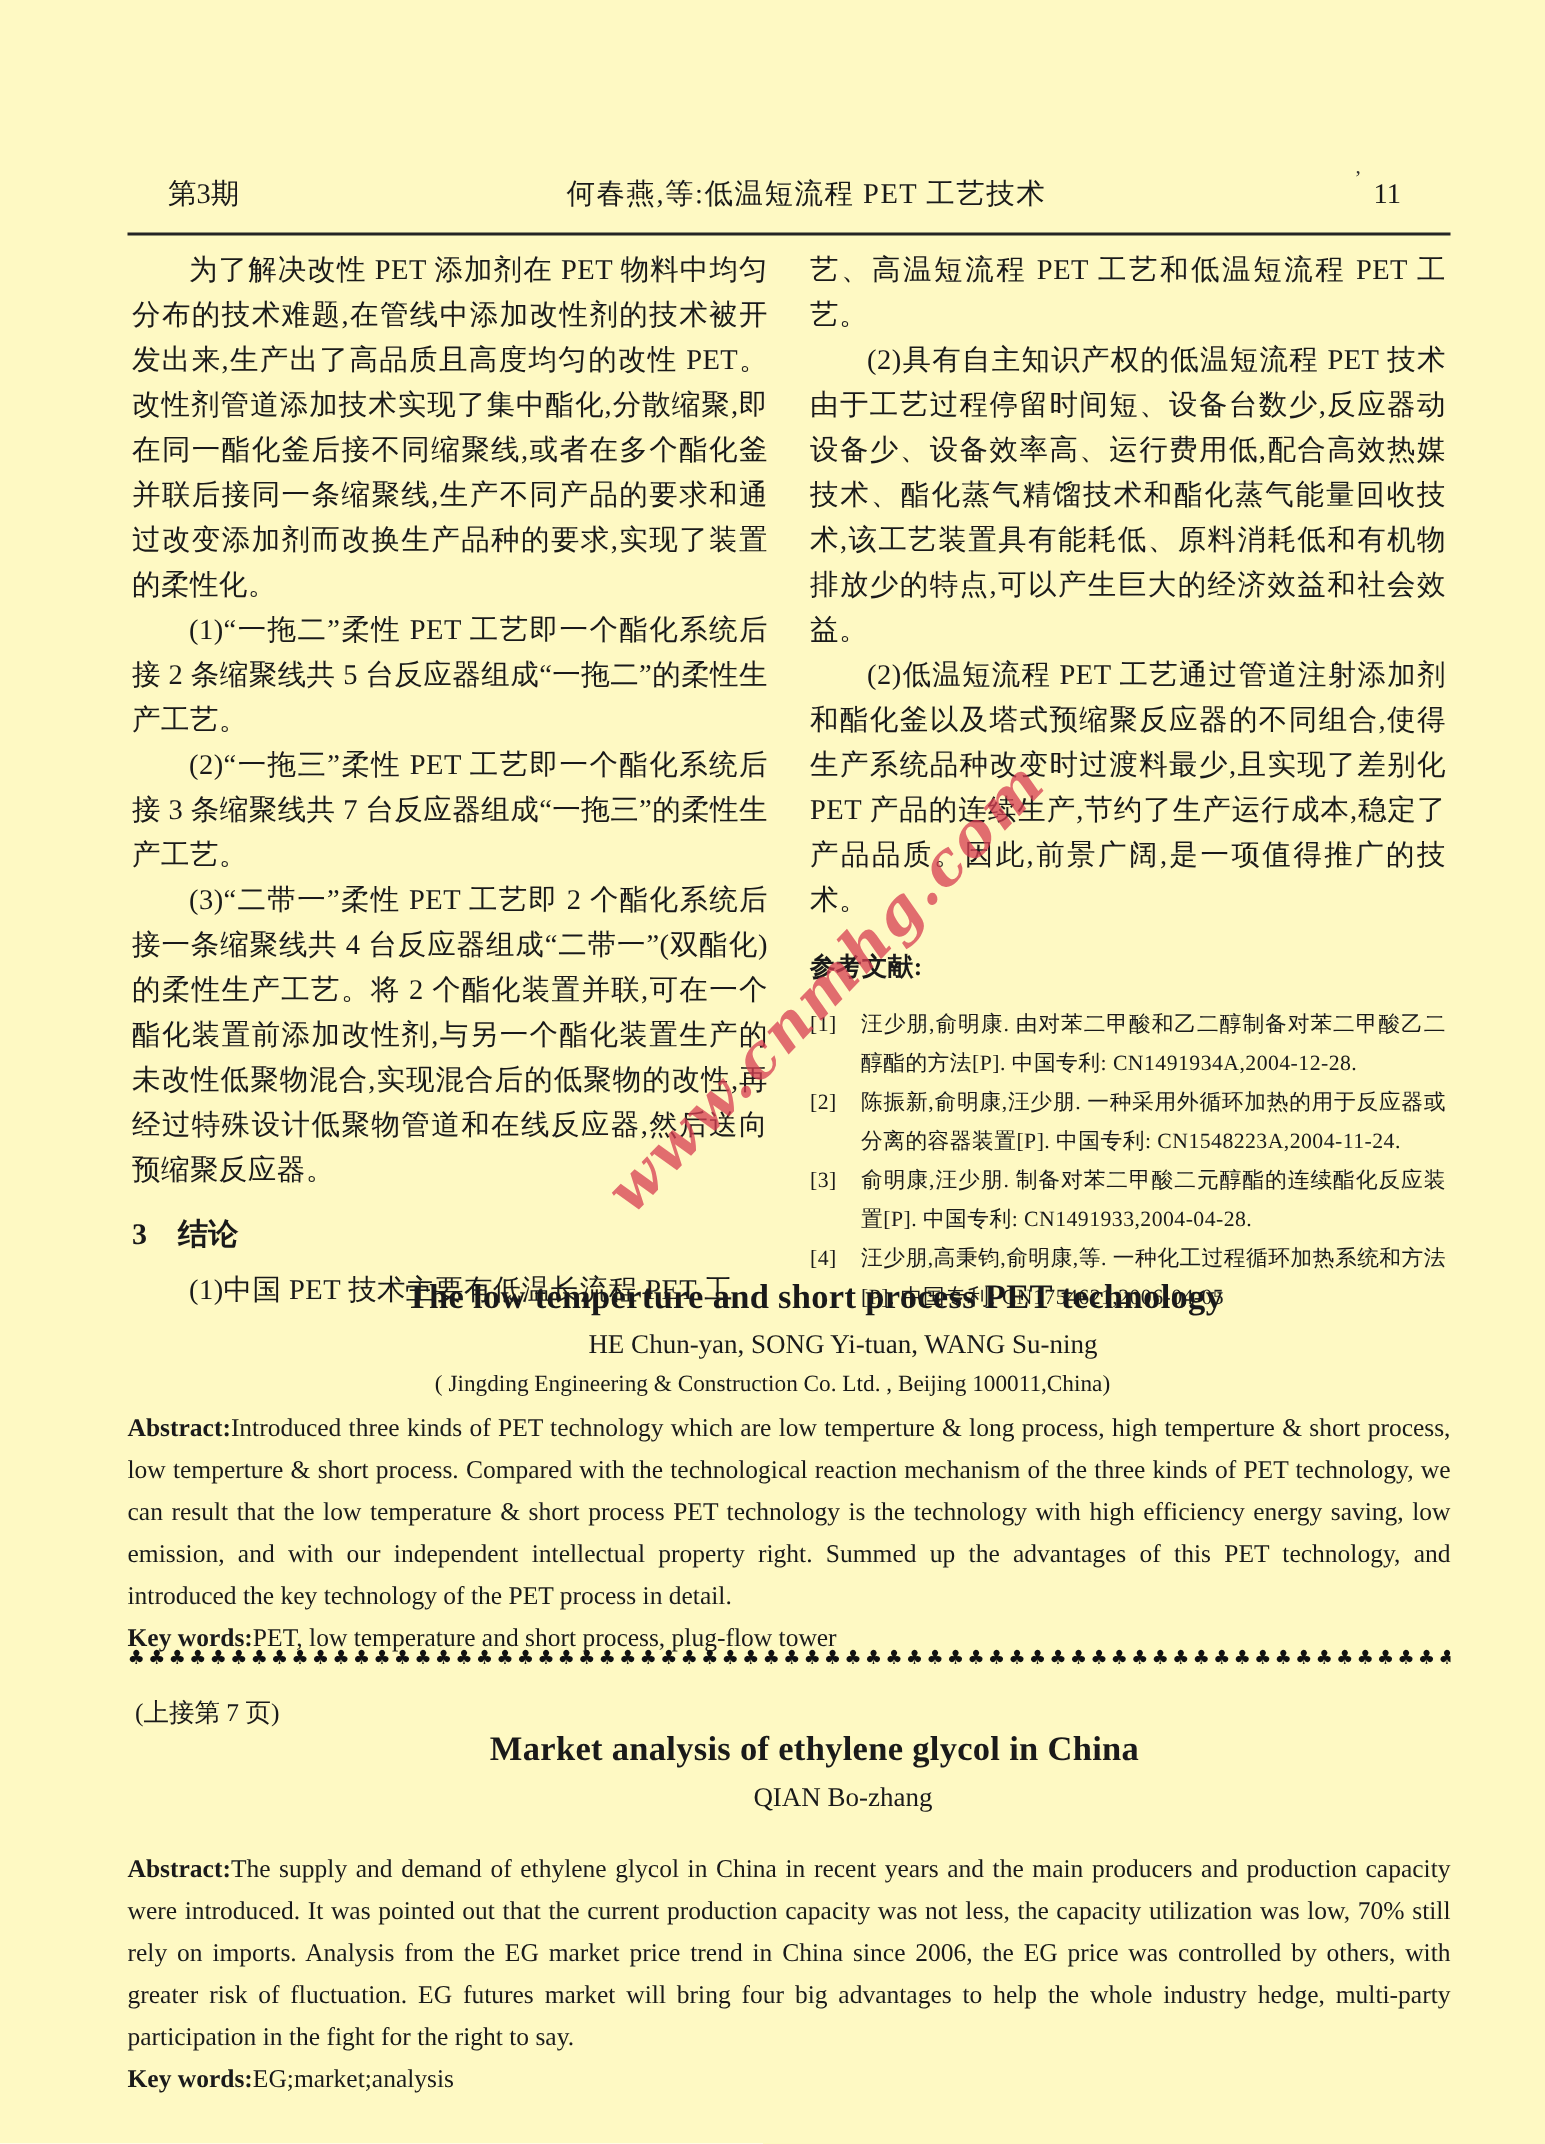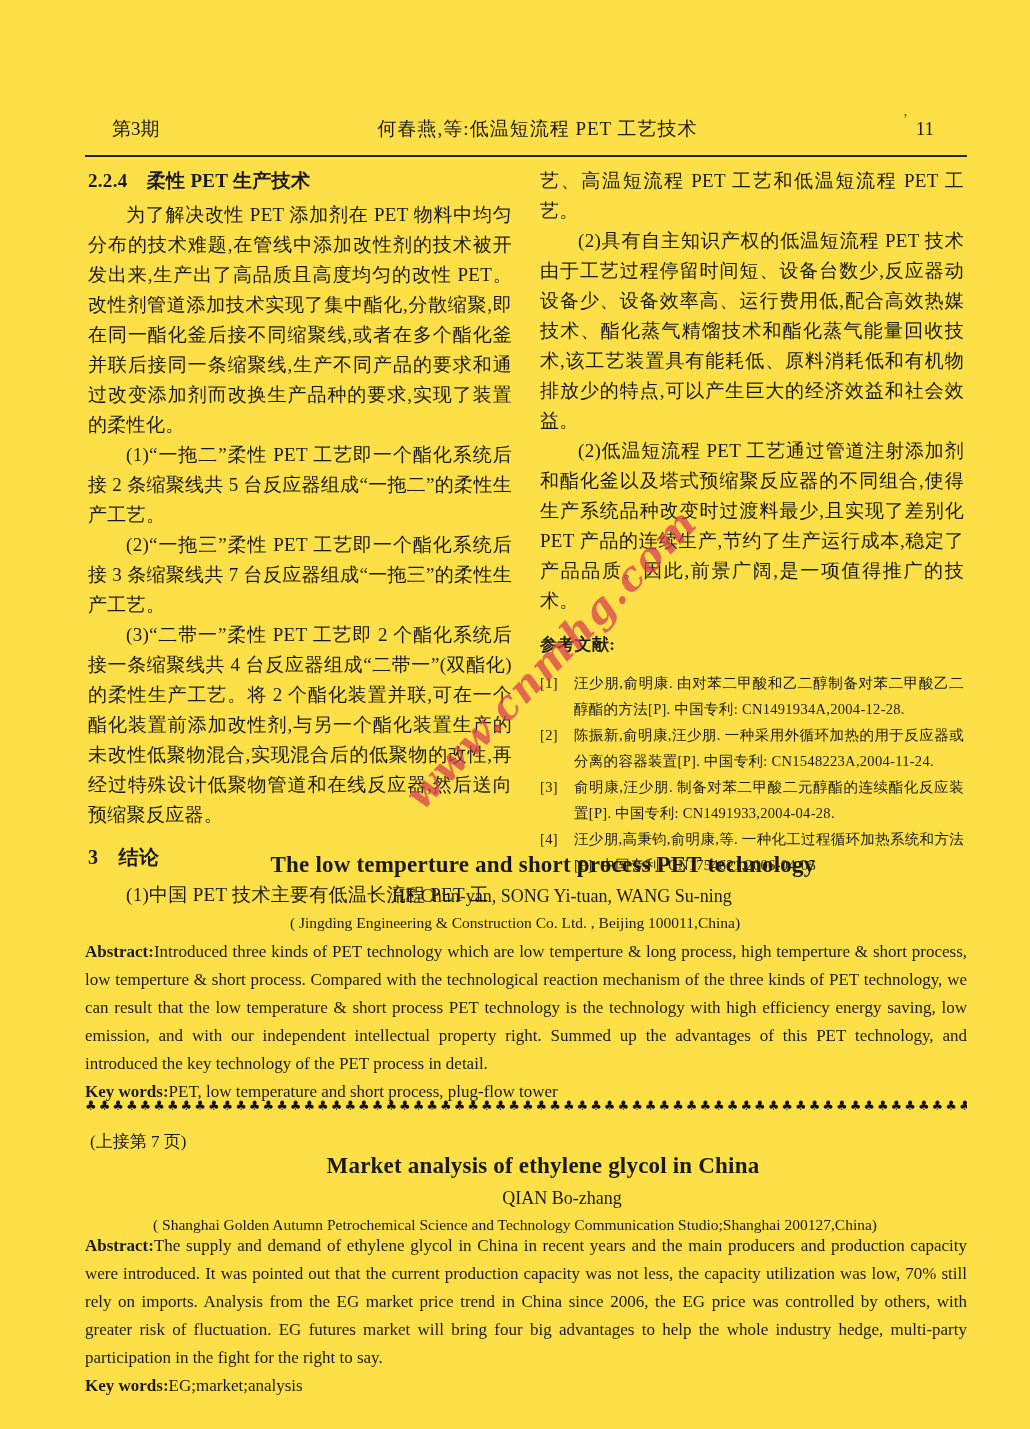--- a/index.html
+++ b/index.html
@@ -1,20 +1,20 @@
 <!DOCTYPE html>
 <html><head>
 <meta charset="utf-8">
 <style>
   html, body { margin: 0; padding: 0; background: #ffffff; }
   .page {
     position: relative;
     width: 1030px;
     height: 1429px;
-    background: #fde047;
+    background: #fef9c3;
     color: #1a1a1a;
     font-family: "Liberation Serif", "DejaVu Serif", serif;
     overflow: hidden;
   }
   
   .header {
     position: absolute;
     left: 112px;
     top: 116px;
     width: 822px;
@@ -138,21 +138,20 @@
 
   <div class="header">
     <span>第3期</span>
     <span class="running-title">何春燕,等:低温短流程 PET 工艺技术</span>
     <span>11</span>
   </div>
   <div class="header-rule"></div>
   <span class="speck">’</span>
 
   <div class="col col-left">
-    <h3 class="sec-heading">2.2.4　柔性 PET 生产技术</h3>
     <p class="indent">为了解决改性 PET 添加剂在 PET 物料中均匀分布的技术难题,在管线中添加改性剂的技术被开发出来,生产出了高品质且高度均匀的改性 PET。改性剂管道添加技术实现了集中酯化,分散缩聚,即在同一酯化釜后接不同缩聚线,或者在多个酯化釜并联后接同一条缩聚线,生产不同产品的要求和通过改变添加剂而改换生产品种的要求,实现了装置的柔性化。</p>
     <p class="indent">(1)“一拖二”柔性 PET 工艺即一个酯化系统后接 2 条缩聚线共 5 台反应器组成“一拖二”的柔性生产工艺。</p>
     <p class="indent">(2)“一拖三”柔性 PET 工艺即一个酯化系统后接 3 条缩聚线共 7 台反应器组成“一拖三”的柔性生产工艺。</p>
     <p class="indent">(3)“二带一”柔性 PET 工艺即 2 个酯化系统后接一条缩聚线共 4 台反应器组成“二带一”(双酯化)的柔性生产工艺。将 2 个酯化装置并联,可在一个酯化装置前添加改性剂,与另一个酯化装置生产的未改性低聚物混合,实现混合后的低聚物的改性,再经过特殊设计低聚物管道和在线反应器,然后送向预缩聚反应器。</p>
     <h2 class="concl-heading">3　结论</h2>
     <p class="indent">(1)中国 PET 技术主要有低温长流程 PET 工</p>
   </div>
 
   <div class="col col-right">
     <p>艺、高温短流程 PET 工艺和低温短流程 PET 工艺。</p>
@@ -185,21 +184,20 @@
     <p><span class="bold-label">Abstract:</span><span>Introduced three kinds of PET technology which are low temperture &amp; long process, high temperture &amp; short process, low temperture &amp; short process. Compared with the technological reaction mechanism of the three kinds of PET technology, we can result that the low temperature &amp; short process PET technology is the technology with high efficiency energy saving, low emission, and with our independent intellectual property right. Summed up the advantages of this PET technology, and introduced the key technology of the PET process in detail.</span></p>
     <p><span class="bold-label">Key words:</span><span>PET, low temperature and short process, plug-flow tower</span></p>
   </div>
 
   <div class="divider">♣♣♣♣♣♣♣♣♣♣♣♣♣♣♣♣♣♣♣♣♣♣♣♣♣♣♣♣♣♣♣♣♣♣♣♣♣♣♣♣♣♣♣♣♣♣♣♣♣♣♣♣♣♣♣♣♣♣♣♣♣♣♣♣♣♣♣♣♣♣♣♣</div>
 
   <div class="continuation">(上接第 7 页)</div>
 
   <div class="center-line art-title" style="top:1153px">Market analysis of ethylene glycol in China</div>
   <div class="center-line art-authors" style="top:1188px">QIAN Bo-zhang</div>
-  <div class="center-line art-affil" style="top:1216px">( Shanghai Golden Autumn Petrochemical Science and Technology Communication Studio;Shanghai 200127,China)</div>
 
   <div class="abs-block" style="top:1232px">
     <p><span class="bold-label">Abstract:</span><span>The supply and demand of ethylene glycol in China in recent years and the main producers and production capacity were introduced. It was pointed out that the current production capacity was not less, the capacity utilization was low, 70% still rely on imports. Analysis from the EG market price trend in China since 2006, the EG price was controlled by others, with greater risk of fluctuation. EG futures market will bring four big advantages to help the whole industry hedge, multi-party participation in the fight for the right to say.</span></p>
     <p><span class="bold-label">Key words:</span><span>EG;market;analysis</span></p>
   </div>
 
   <div class="watermark" style="color: rgb(216, 63, 82);">www.cnmhg.com</div>
 
 </div>
 

